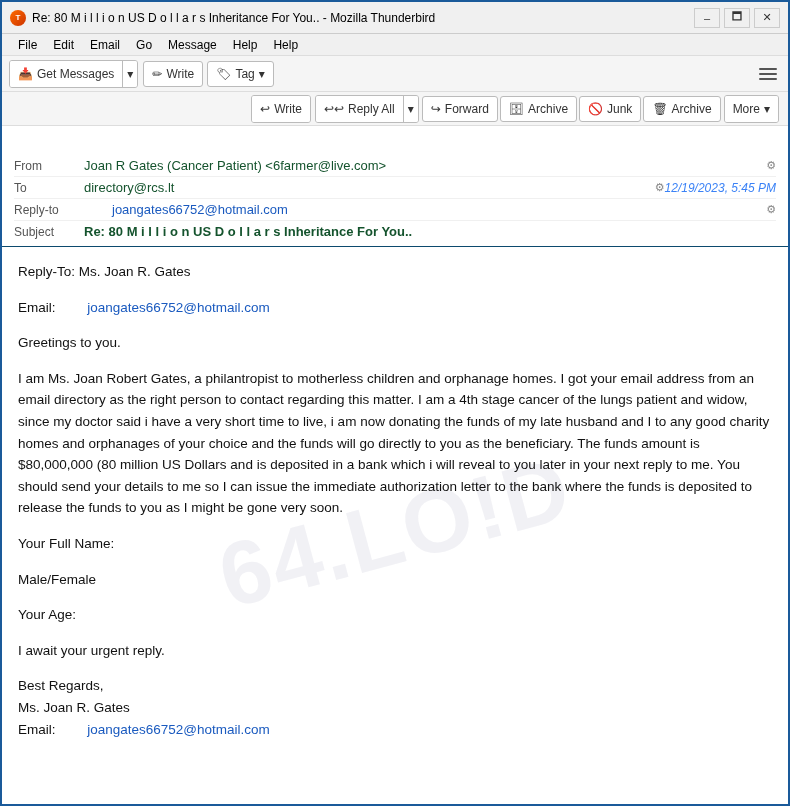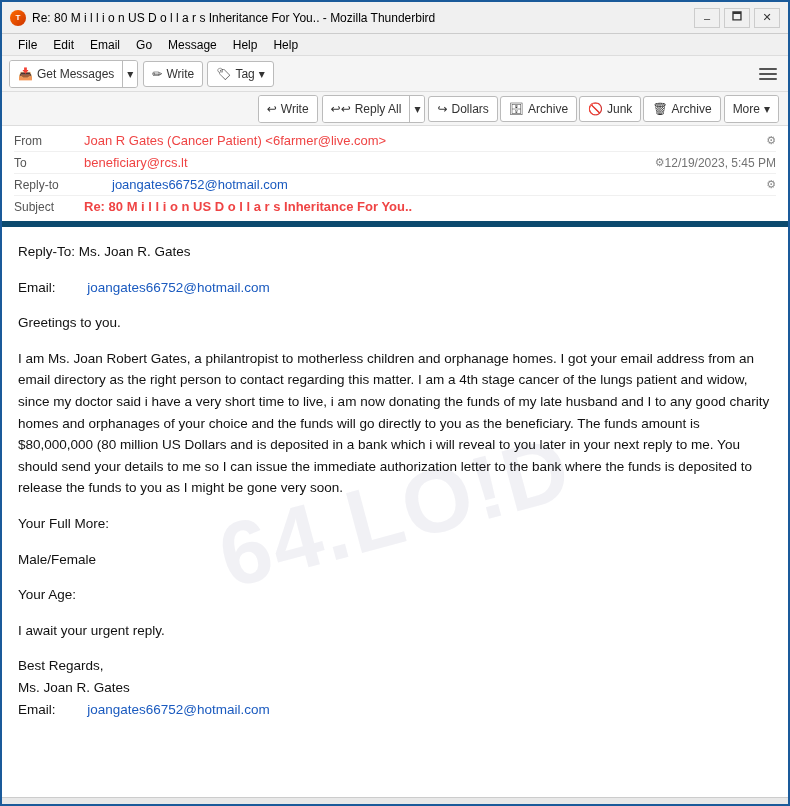--- a/index.html
+++ b/index.html
@@ -137,46 +137,48 @@
     .action-group .action-btn {
       border: none;
       border-radius: 0;
       border-right: 1px solid #bbb;
     }
     .action-group .action-btn:last-child { border-right: none; }
 
     
     .email-headers {
       background: #fff;
-      border-bottom: 6px solid #0c4a6e;
+      border-bottom: 1px solid #0c4a6e;
       padding: 4px 12px;
+      margin-top: 25px;
     }
     .header-row {
       display: flex;
       align-items: center;
       padding: 3px 0;
       font-size: 13px;
       border-bottom: 1px solid #f0f0f0;
     }
     .header-row:last-child { border-bottom: none; }
     .header-label {
       width: 70px;
       color: #555;
       font-size: 12px;
       flex-shrink: 0;
     }
     .header-value {
       flex: 1;
-      color: #ef4444;
+      color: #14532d;
       font-size: 13px;
     }
     .header-date {
-      color: #737373;
+      color: #3b82f6;
       font-size: 12px;
       margin-left: auto;
+      font-style: italic;
     }
     .header-link {
       color: #1a5abf;
       text-decoration: none;
       padding-left: 28px;
     }
     .header-icon {
       margin-left: 6px;
       color: #888;
       font-size: 11px;
@@ -309,21 +311,21 @@
   </div>
   <div class="action-group">
     <button class="action-btn">
       <span>↩↩</span>
       <span>Reply All</span>
     </button>
     <button class="action-btn action-btn-dropdown">▾</button>
   </div>
   <button class="action-btn">
     <span>↪</span>
-    <span>Dollars</span>
+    <span>Forward</span>
   </button>
   <button class="action-btn">
     <span>🗄</span>
     <span>Archive</span>
   </button>
   <button class="action-btn">
     <span>🚫</span>
     <span>Junk</span>
   </button>
   <button class="action-btn">
@@ -339,21 +341,21 @@
 </div>
 
 <div class="email-headers">
   <div class="header-row">
     <span class="header-label">From</span>
     <span class="header-value">Joan R Gates (Cancer Patient) &lt;6farmer@live.com&gt;</span>
     <span class="header-icon">⚙</span>
   </div>
   <div class="header-row">
     <span class="header-label">To</span>
-    <span class="header-value">beneficiary@rcs.lt</span>
+    <span class="header-value">directory@rcs.lt</span>
     <span class="header-icon">⚙</span>
     <span class="header-date">12/19/2023, 5:45 PM</span>
   </div>
   <div class="header-row">
     <span class="header-label">Reply-to</span>
     <a class="header-value header-link" href="#">joangates66752@hotmail.com</a>
     <span class="header-icon">⚙</span>
   </div>
   <div class="header-row subject-row">
     <span class="header-label">Subject</span>
@@ -366,21 +368,21 @@
   <div class="email-content">
     <p>
       <span>Reply-To: Ms. Joan R. Gates</span>
     </p>
     <p>
       <span>Email:</span>
       <a class="header-link" href="#">joangates66752@hotmail.com</a>
     </p>
     <p>Greetings to you.</p>
     <p>I am Ms. Joan Robert Gates, a philantropist to motherless children and orphanage homes. I got your email address from an email directory as the right person to contact regarding this matter. I am a 4th stage cancer of the lungs patient and widow, since my doctor said i have a very short time to live, i am now donating the funds of my late husband and I to any good charity homes and orphanages of your choice and the funds will go directly to you as the beneficiary. The funds amount is $80,000,000 (80 million US Dollars and is deposited in a bank which i will reveal to you later in your next reply to me. You should send your details to me so I can issue the immediate authorization letter to the bank where the funds is deposited to release the funds to you as I might be gone very soon.</p>
-    <p>Your Full More:</p>
+    <p>Your Full Name:</p>
     <p>Male/Female</p>
     <p>Your Age:</p>
     <p>I await your urgent reply.</p>
     <p>
       <span>Best Regards,</span><br>
       <span>Ms. Joan R. Gates</span><br>
       <span>Email:</span>
       <a class="header-link" href="#">joangates66752@hotmail.com</a>
     </p>
   </div>

